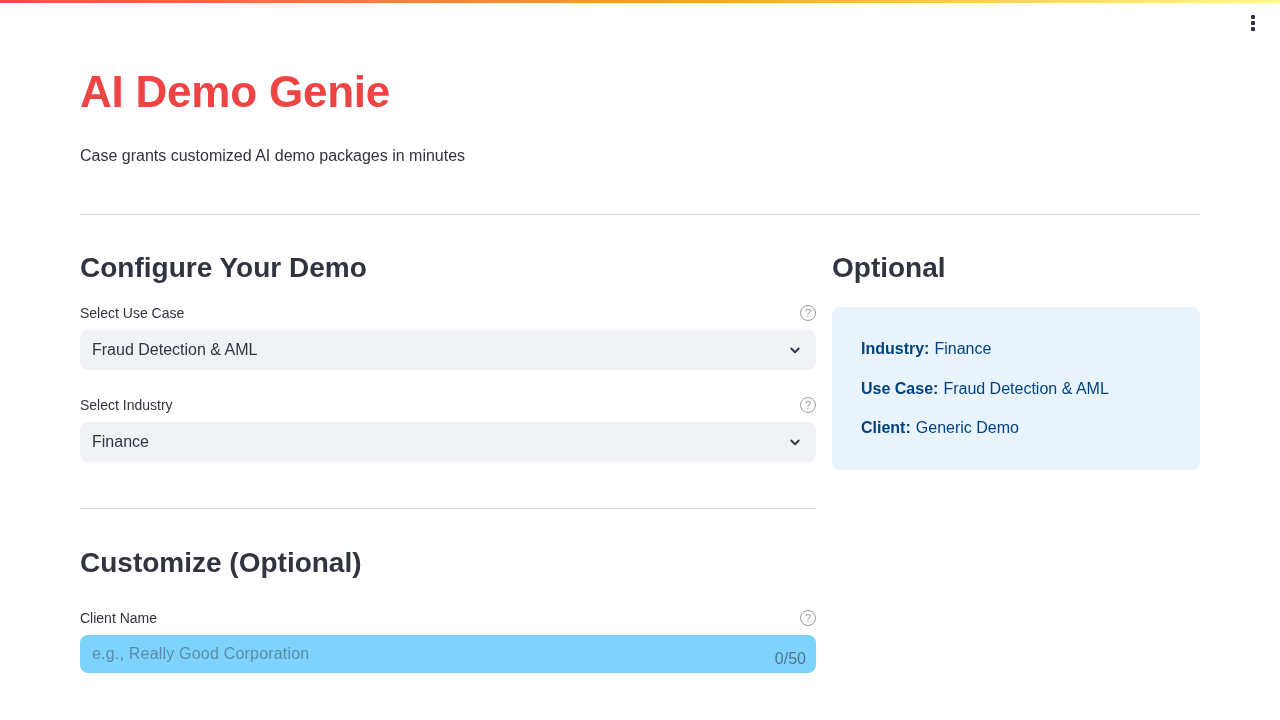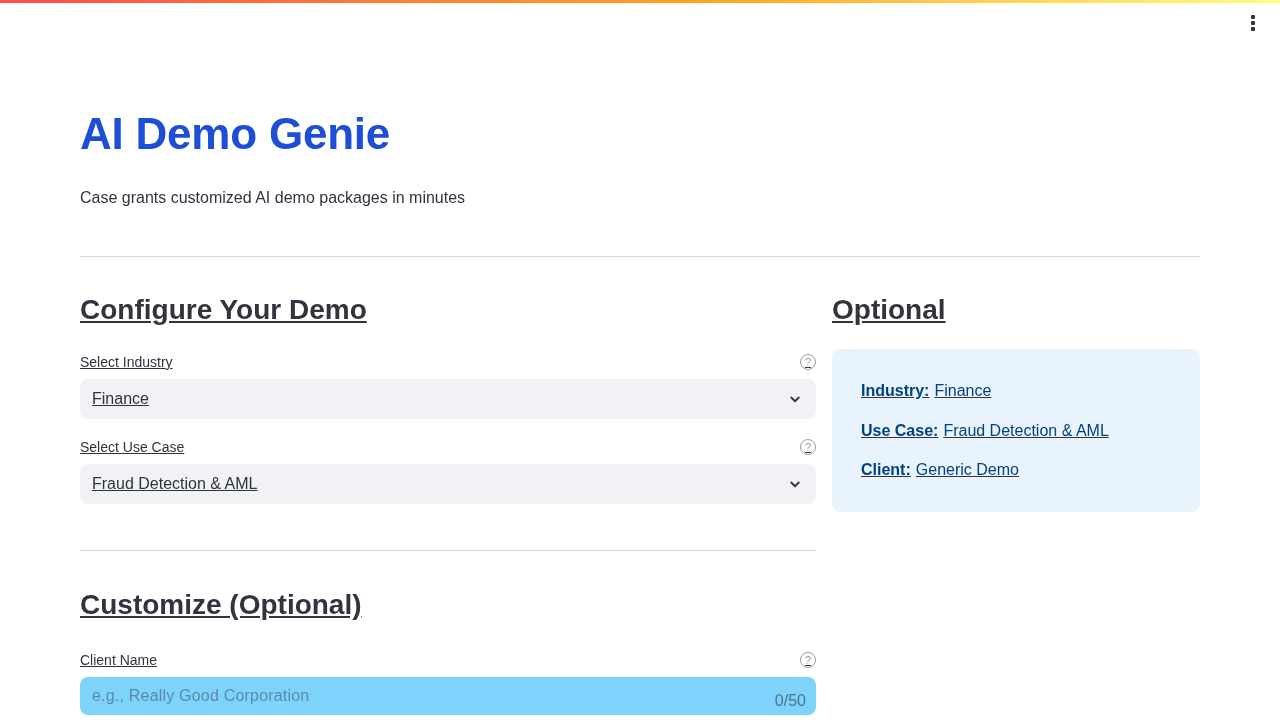--- a/index.html
+++ b/index.html
@@ -25,35 +25,35 @@
     cursor: pointer;
     display: flex; align-items: center; justify-content: center;
   }
   .kebab-icon { display: flex; flex-direction: column; gap: 2.5px; }
   .kebab-icon i { width: 3.5px; height: 3.5px; background: #31333f; border-radius: 1px; }
 
   .block-container {
     position: absolute; top: 0; left: 80px; width: 1120px;
   }
   h1.app-title {
-    margin-top: 108px;
+    margin-top: 66px;
     font-size: 44px; line-height: 1.2; font-weight: 700;
-    letter-spacing: -0.005em; color: #1d4ed8;
+    letter-spacing: -0.005em; color: #ef4444;
   }
   p.app-subtitle {
     margin-top: 24px;
     font-size: 16px; line-height: 1.6; color: #31333f;
   }
   hr.divider {
     border: none; border-top: 1px solid rgba(49, 51, 63, 0.2);
     height: 0; margin: 0;
   }
   hr.top-divider { margin-top: 46px; }
 
-  .columns { display: flex; gap: 16px; margin-top: 36px; text-decoration: underline; }
+  .columns { display: flex; gap: 16px; margin-top: 36px; }
   .col-left  { width: 736px; }
   .col-right { width: 368px; }
 
   h3.section-heading {
     font-size: 28px; line-height: 1.2; font-weight: 700; color: #31333f;
   }
   .widget { margin-top: 0; }
   .label-row {
     display: flex; align-items: center; justify-content: space-between;
     margin-top: 25px; margin-bottom: 6px; height: 21px;
@@ -130,42 +130,42 @@
   <h1 class="app-title">AI Demo Genie</h1>
   <p class="app-subtitle">Case grants customized AI demo packages in minutes</p>
 
   <hr class="divider top-divider">
 
   <div class="columns">
 
     <div class="col-left">
       <h3 class="section-heading">Configure Your Demo</h3>
 
-      <div class="widget">
+      <div class="widget second">
         <div class="label-row">
-          <span class="widget-label">Select Industry</span>
+          <span class="widget-label">Select Use Case</span>
           <span class="help-icon"></span>
         </div>
         <div class="selectbox">
-          <span class="value">Finance</span>
+          <span class="value">Fraud Detection &amp; AML</span>
           <span class="chevron">
             <svg width="18" height="18" viewBox="0 0 24 24" fill="none">
                 <path d="M7 10l5 5 5-5" stroke="#31333f" stroke-width="2.4" stroke-linecap="round" stroke-linejoin="round"></path>
               </svg>
           </span>
         </div>
       </div>
 
-      <div class="widget second">
+      <div class="widget">
         <div class="label-row">
-          <span class="widget-label">Select Use Case</span>
+          <span class="widget-label">Select Industry</span>
           <span class="help-icon"></span>
         </div>
         <div class="selectbox">
-          <span class="value">Fraud Detection &amp; AML</span>
+          <span class="value">Finance</span>
           <span class="chevron">
             <svg width="18" height="18" viewBox="0 0 24 24" fill="none">
                 <path d="M7 10l5 5 5-5" stroke="#31333f" stroke-width="2.4" stroke-linecap="round" stroke-linejoin="round"></path>
               </svg>
           </span>
         </div>
       </div>
 
       <hr class="divider mid-divider">
 

